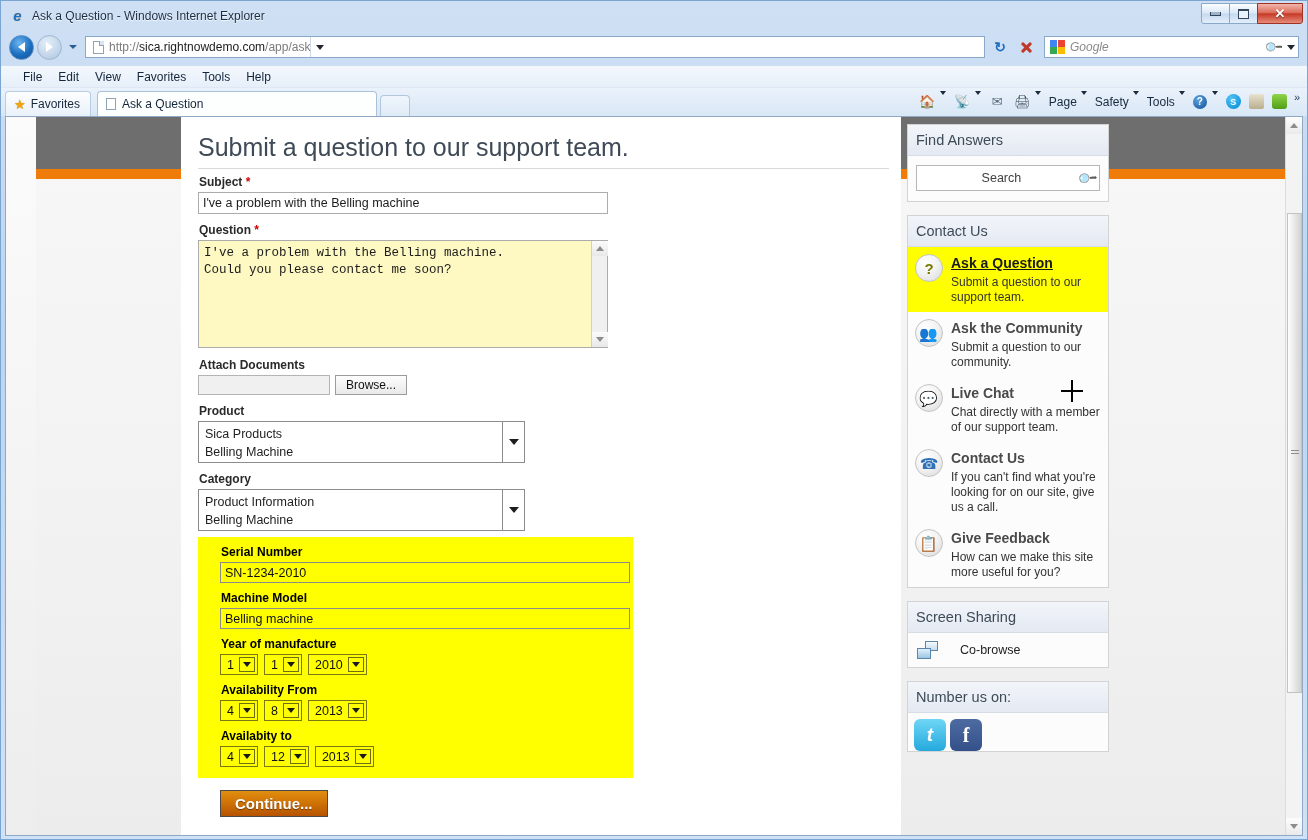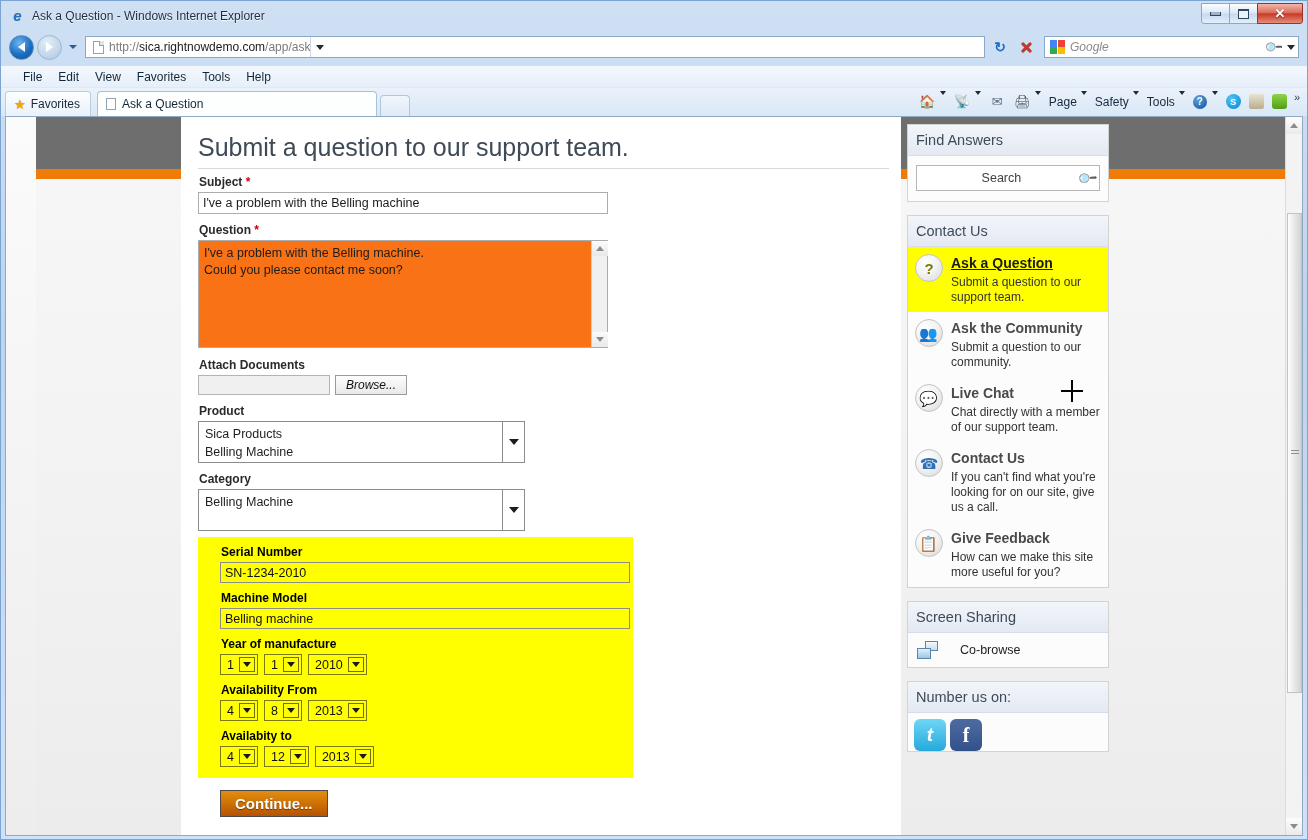--- a/index.html
+++ b/index.html
@@ -164,30 +164,30 @@
   #page-title { position:absolute; left:17px; top:16px; font-size:25px; color:#3f4a57; font-weight:400; white-space:nowrap; }
   #title-rule { position:absolute; left:17px; right:12px; top:51px; height:1px; background:#d9d9d9; }
 
   #form { position:absolute; left:17px; top:58px; width:690px; }
   .fld { margin-bottom:0; }
   .lbl { font-size:12px; font-weight:bold; color:#2a2a2a; margin:0 0 3px 1px; }
   .req { color:#cc0000; font-weight:bold; }
   .txt { width:410px; height:22px; border:1px solid #acacac; background:#fff;
      font-family:"Liberation Sans",sans-serif; font-size:12.5px; color:#1c1c1c;
      padding:2px 4px; display:flex; align-items:center; }
-  .ta-wrap { width:410px; height:108px; border:1px solid #acacac; background:#f97316; position:relative; display:flex; }
+  .ta-wrap { width:410px; height:108px; border:1px solid #acacac; background:#fef9c3; position:relative; display:flex;font-family:Liberation Mono, monospace; }
   .ta-text { flex:1; padding:4px 5px; font-size:12.5px; color:#1c1c1c; line-height:17px; }
   .ta-sb { width:16px; background:#f0f0f0; border-left:1px solid #cfcfcf; position:relative; }
   .ta-sb .up, .ta-sb .dn { position:absolute; left:0; width:16px; height:15px;
      background:linear-gradient(180deg,#fbfbfb,#e8e8e8); display:flex;align-items:center;justify-content:center; }
   .ta-sb .up { top:0; } .ta-sb .dn { bottom:0; }
   .tri-up { width:0;height:0;border-left:4px solid transparent;border-right:4px solid transparent;border-bottom:5px solid #8c8c8c; }
   .tri-dn { width:0;height:0;border-left:4px solid transparent;border-right:4px solid transparent;border-top:5px solid #8c8c8c; }
 
-  .attach-row { display:flex; align-items:flex-start; gap:5px;font-style:italic; }
+  .attach-row { display:flex; align-items:flex-start; gap:5px; }
   .attach-box { width:132px; height:20px; border:1px solid #b4b4b4; background:#f0f0f0; }
   .attach-btn { height:20px; padding:0 10px; border:1px solid #9b9b9b;
      background:linear-gradient(180deg,#fdfdfd,#e9e9e9); font-size:12px; color:#111;
      display:flex; align-items:center; }
 
   .bigsel { width:327px; height:42px; border:1px solid #8c8c8c; background:#fff; display:flex; }
   .bigsel .bs-text { flex:1; padding:3px 6px; font-size:12.5px; color:#1f1f1f; line-height:18px; }
   .bigsel .bs-btn { width:22px; border-left:1px solid #8c8c8c; display:flex; align-items:center; justify-content:center;
      background:#fff; }
   .tri-sel { width:0;height:0;border-left:5px solid transparent;border-right:5px solid transparent;border-top:6px solid #1d1d1d; }
@@ -449,20 +449,21 @@
                   <span class="tri-sel"></span>
                 </div>
             </div>
           </div>
 
           
           <div class="fld" style="margin-top:9px">
             <div class="lbl">Category</div>
             <div class="bigsel">
               <div class="bs-text">
+                <div>Product Information</div>
                 <div>Belling Machine</div>
               </div>
               <div class="bs-btn">
                   <span class="tri-sel"></span>
                 </div>
             </div>
           </div>
 
           
           <div id="highlight">

